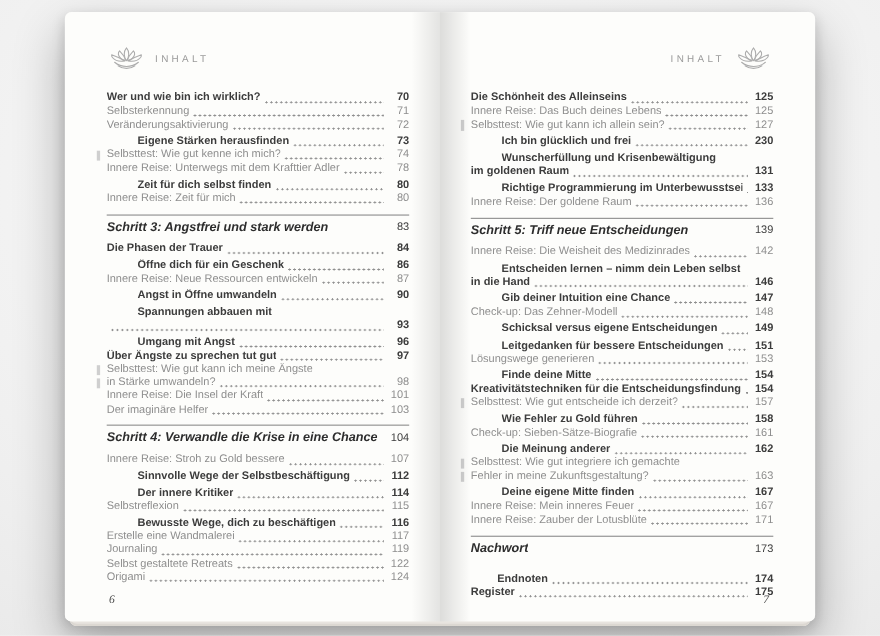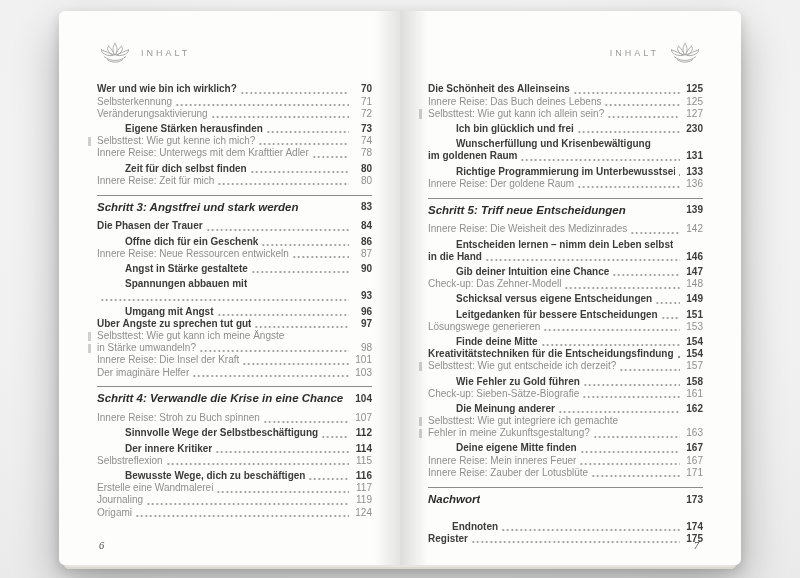--- a/index.html
+++ b/index.html
@@ -51,21 +51,21 @@
     content:""; position:absolute; left:1px; right:1px; bottom:1.5px; height:2px;
     background-image: radial-gradient(circle, #8f8f8f 0.9px, rgba(0,0,0,0) 1.1px);
     background-size:4.5px 2px; background-repeat:repeat-x;
   }
   .num { min-width:20px; text-align:right; white-space:nowrap; line-height:1.18; }
   .section {
     border-top:1px solid #8c8c8c; margin-top:8px; margin-bottom:6px; padding-top:5px;
     font-size:11.5px; font-style:italic; font-weight:700; color:#2d2d2d; align-items:center;
   }
   .section .spacer { flex:1; }
-  .section .num { font-style:normal; font-weight:700; font-size:10px; color:#3c3c3c; }
+  .section .num { font-style:normal; font-weight:400; font-size:10px; color:#3c3c3c; }
 
   .folio {
     position:absolute; bottom:14px; font-size:10.5px; font-style:italic; color:#4a4a4a;
     font-family:"Liberation Serif", serif;
   }
   .folio-left  { left:40px; }
   .folio-right { right:42px; }
 </style>
 </head>
 <body>
@@ -143,21 +143,21 @@
             <span class="title">Öffne dich für ein Geschenk</span>
             <span class="dots"></span>
             <span class="num">86</span>
           </div>
           <div class="row note">
             <span class="title">Innere Reise: Neue Ressourcen entwickeln</span>
             <span class="dots"></span>
             <span class="num">87</span>
           </div>
           <div class="row main gap">
-            <span class="title">Angst in Stärke gestaltete</span>
+            <span class="title">Angst in Öffne umwandeln</span>
             <span class="dots"></span>
             <span class="num">90</span>
           </div>
           <div class="row main gap">
             <span class="title">Spannungen abbauen mit</span>
           </div>
           <div class="row main">
             <span class="dots"></span>
             <span class="num">93</span>
           </div>
@@ -188,21 +188,21 @@
             <span class="title">Der imaginäre Helfer</span>
             <span class="dots"></span>
             <span class="num">103</span>
           </div>
           <div class="row section">
             <span class="title">Schritt 4: Verwandle die Krise in eine Chance</span>
             <span class="spacer"></span>
             <span class="num">104</span>
           </div>
           <div class="row note">
-            <span class="title">Innere Reise: Stroh zu Buch spinnen</span>
+            <span class="title">Innere Reise: Stroh zu Gold bessere</span>
             <span class="dots"></span>
             <span class="num">107</span>
           </div>
           <div class="row main gap">
             <span class="title">Sinnvolle Wege der Selbstbeschäftigung</span>
             <span class="dots"></span>
             <span class="num">112</span>
           </div>
           <div class="row main gap">
             <span class="title">Der innere Kritiker</span>
@@ -221,20 +221,25 @@
           </div>
           <div class="row sub">
             <span class="title">Erstelle eine Wandmalerei</span>
             <span class="dots"></span>
             <span class="num">117</span>
           </div>
           <div class="row sub">
             <span class="title">Journaling</span>
             <span class="dots"></span>
             <span class="num">119</span>
+          </div>
+          <div class="row sub">
+            <span class="title">Selbst gestaltete Retreats</span>
+            <span class="dots"></span>
+            <span class="num">122</span>
           </div>
           <div class="row sub">
             <span class="title">Origami</span>
             <span class="dots"></span>
             <span class="num">124</span>
           </div>
         </div>
       <div class="folio folio-left">6</div>
     </section>
 

